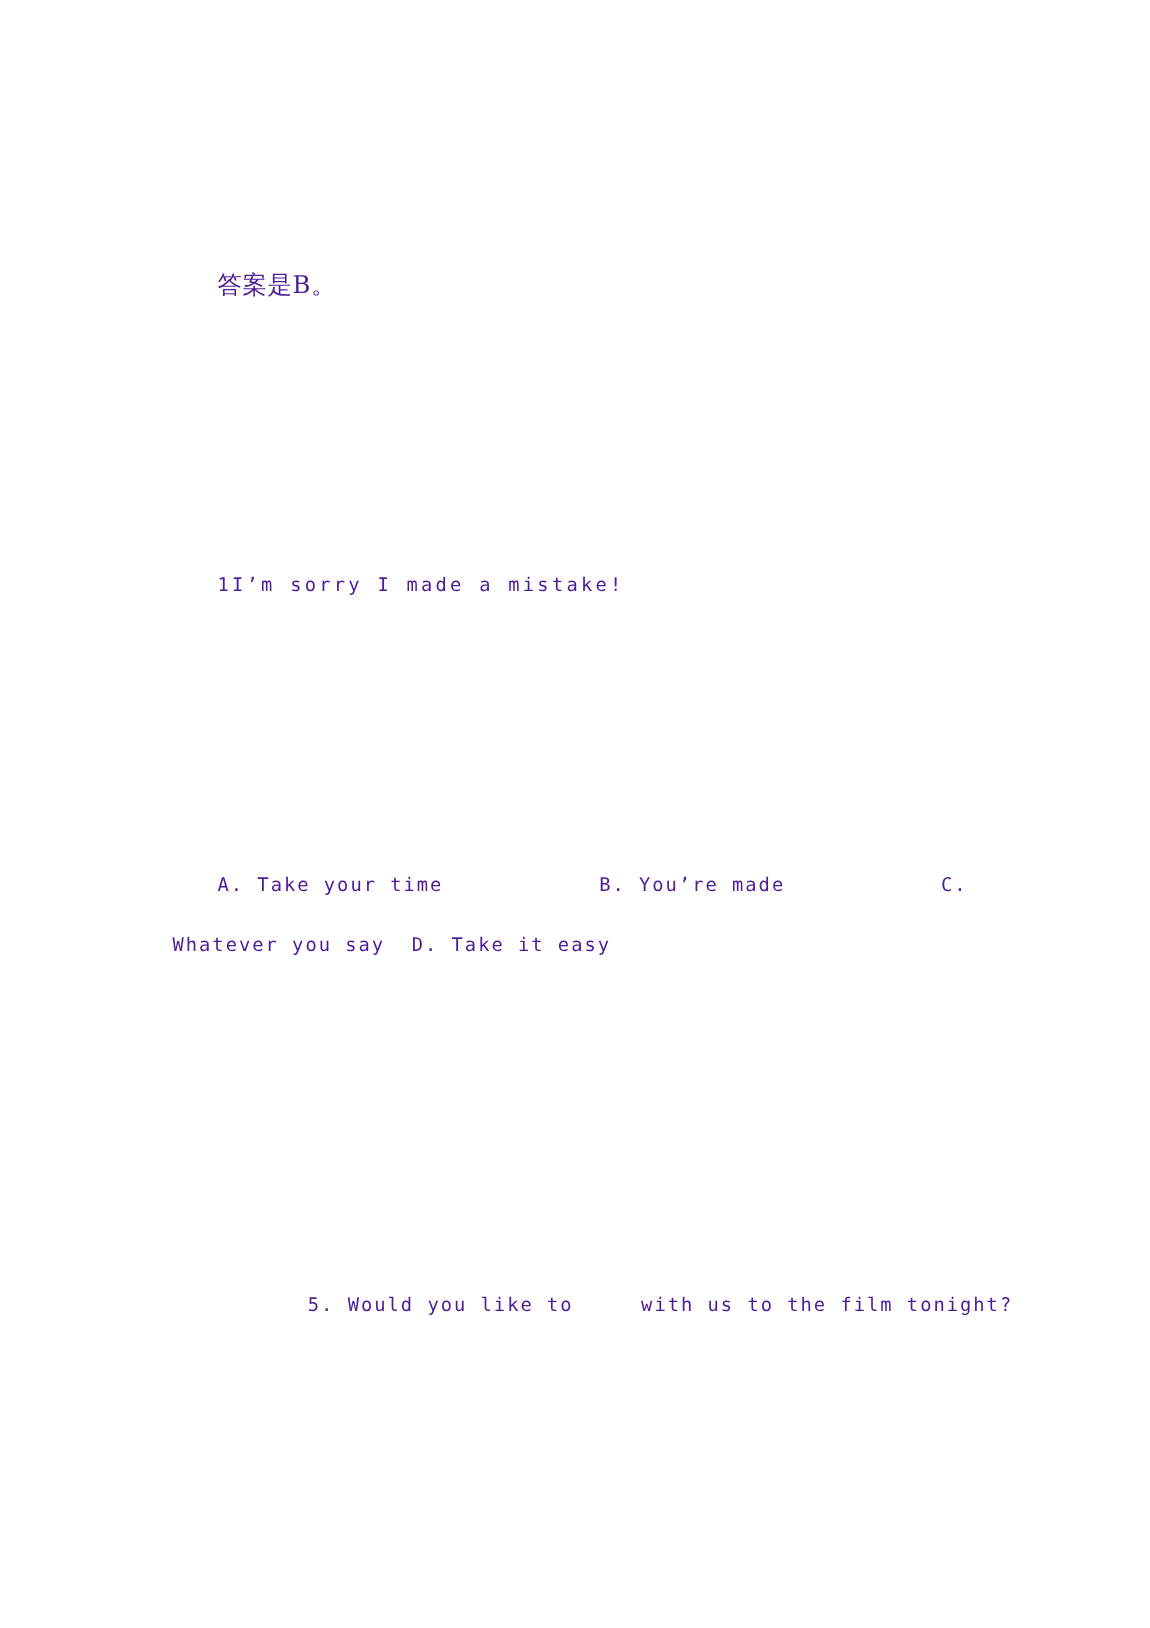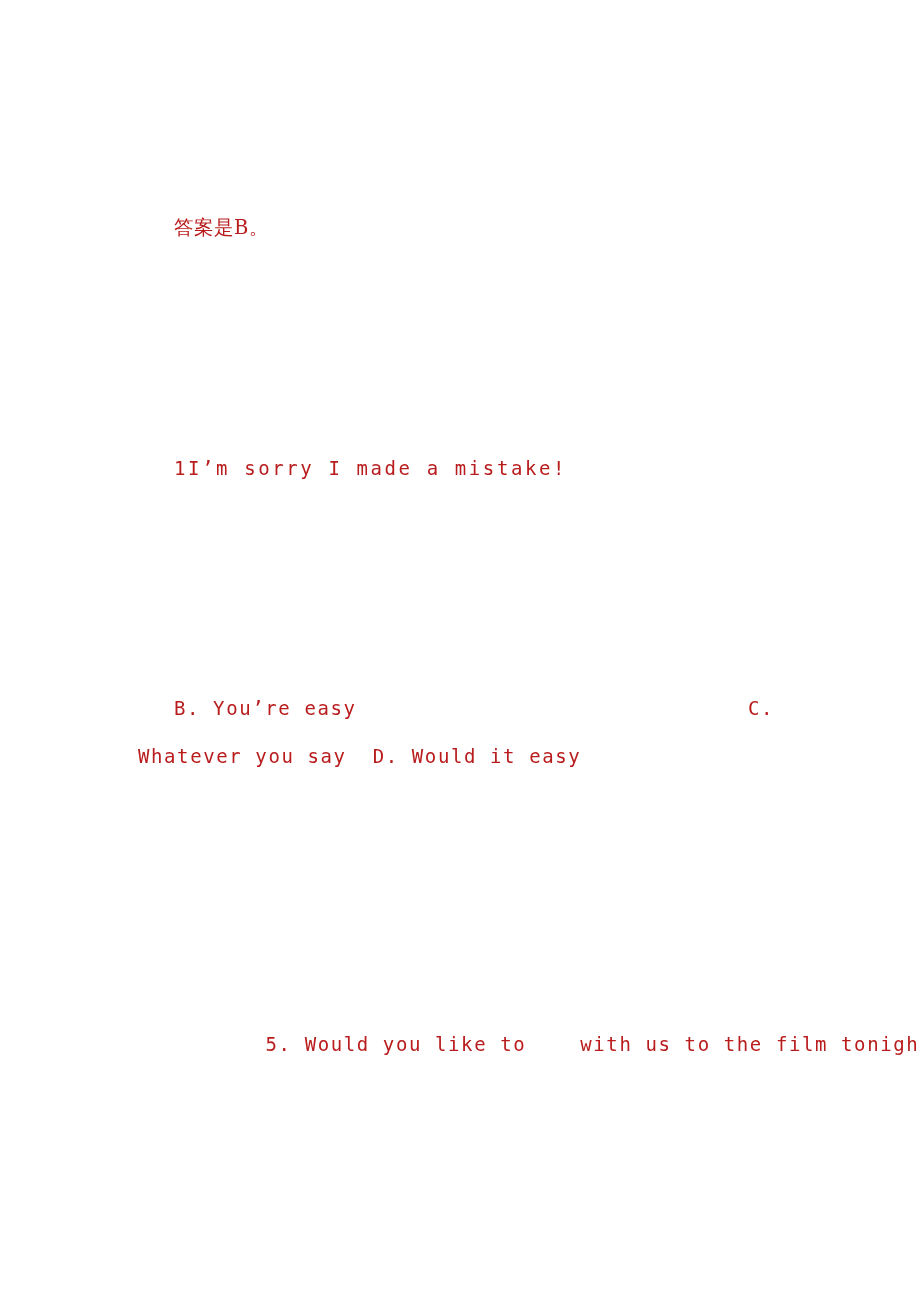--- a/index.html
+++ b/index.html
@@ -31,32 +31,32 @@
     position: absolute;
     left: 138px;
     top: 108px;
     width: 644px;
   }
 
   
   .para {
     font-size: 19.5px;
     line-height: 48px;
-    color: #b91c1c;
+    color: #4c1d95;
     white-space: pre-wrap;
     word-break: break-word;
   }
 
   
   .line {
     display: block;
     height: 48px;
     line-height: 48px;
     white-space: pre;
-    font-size: 19px;
+    font-size: 15px;
     overflow: visible;
   }
 
   
   .indent-1 { padding-left: 36px; }
   .indent-0 { padding-left: 0px; }
   .indent-dash { padding-left: 46px; }
   .just-opts3 {
     display: flex;
     justify-content: space-between;
@@ -84,25 +84,26 @@
   <div class="doc-body">
 
     <div class="para">
       <div class="line indent-1 cjk">答案是B。</div>
     </div>
 
     <div class="para">
       <div class="line indent-1 looser">1I’m sorry I made a mistake!</div>
       <div class="line indent-1">
         <span class="just-opts3">
-          <span class="seg loose">B. You’re easy</span>
+          <span class="seg loose">A. Take your time</span>
+          <span class="seg loose">B. You’re made</span>
           <span class="seg loose">C.</span>
         </span>
       </div>
-      <div class="line indent-0 loose">Whatever you say  D. Would it easy</div>
+      <div class="line indent-0 loose">Whatever you say  D. Take it easy</div>
     </div>
 
     <div class="para">
       <div class="line indent-1">
         <span class="seg loose">5. Would you like to</span><span class="blank-gap"></span><span class="seg loose">with us to the film tonight?</span>
       </div>
       <div class="line indent-1">
         
       </div>
       

